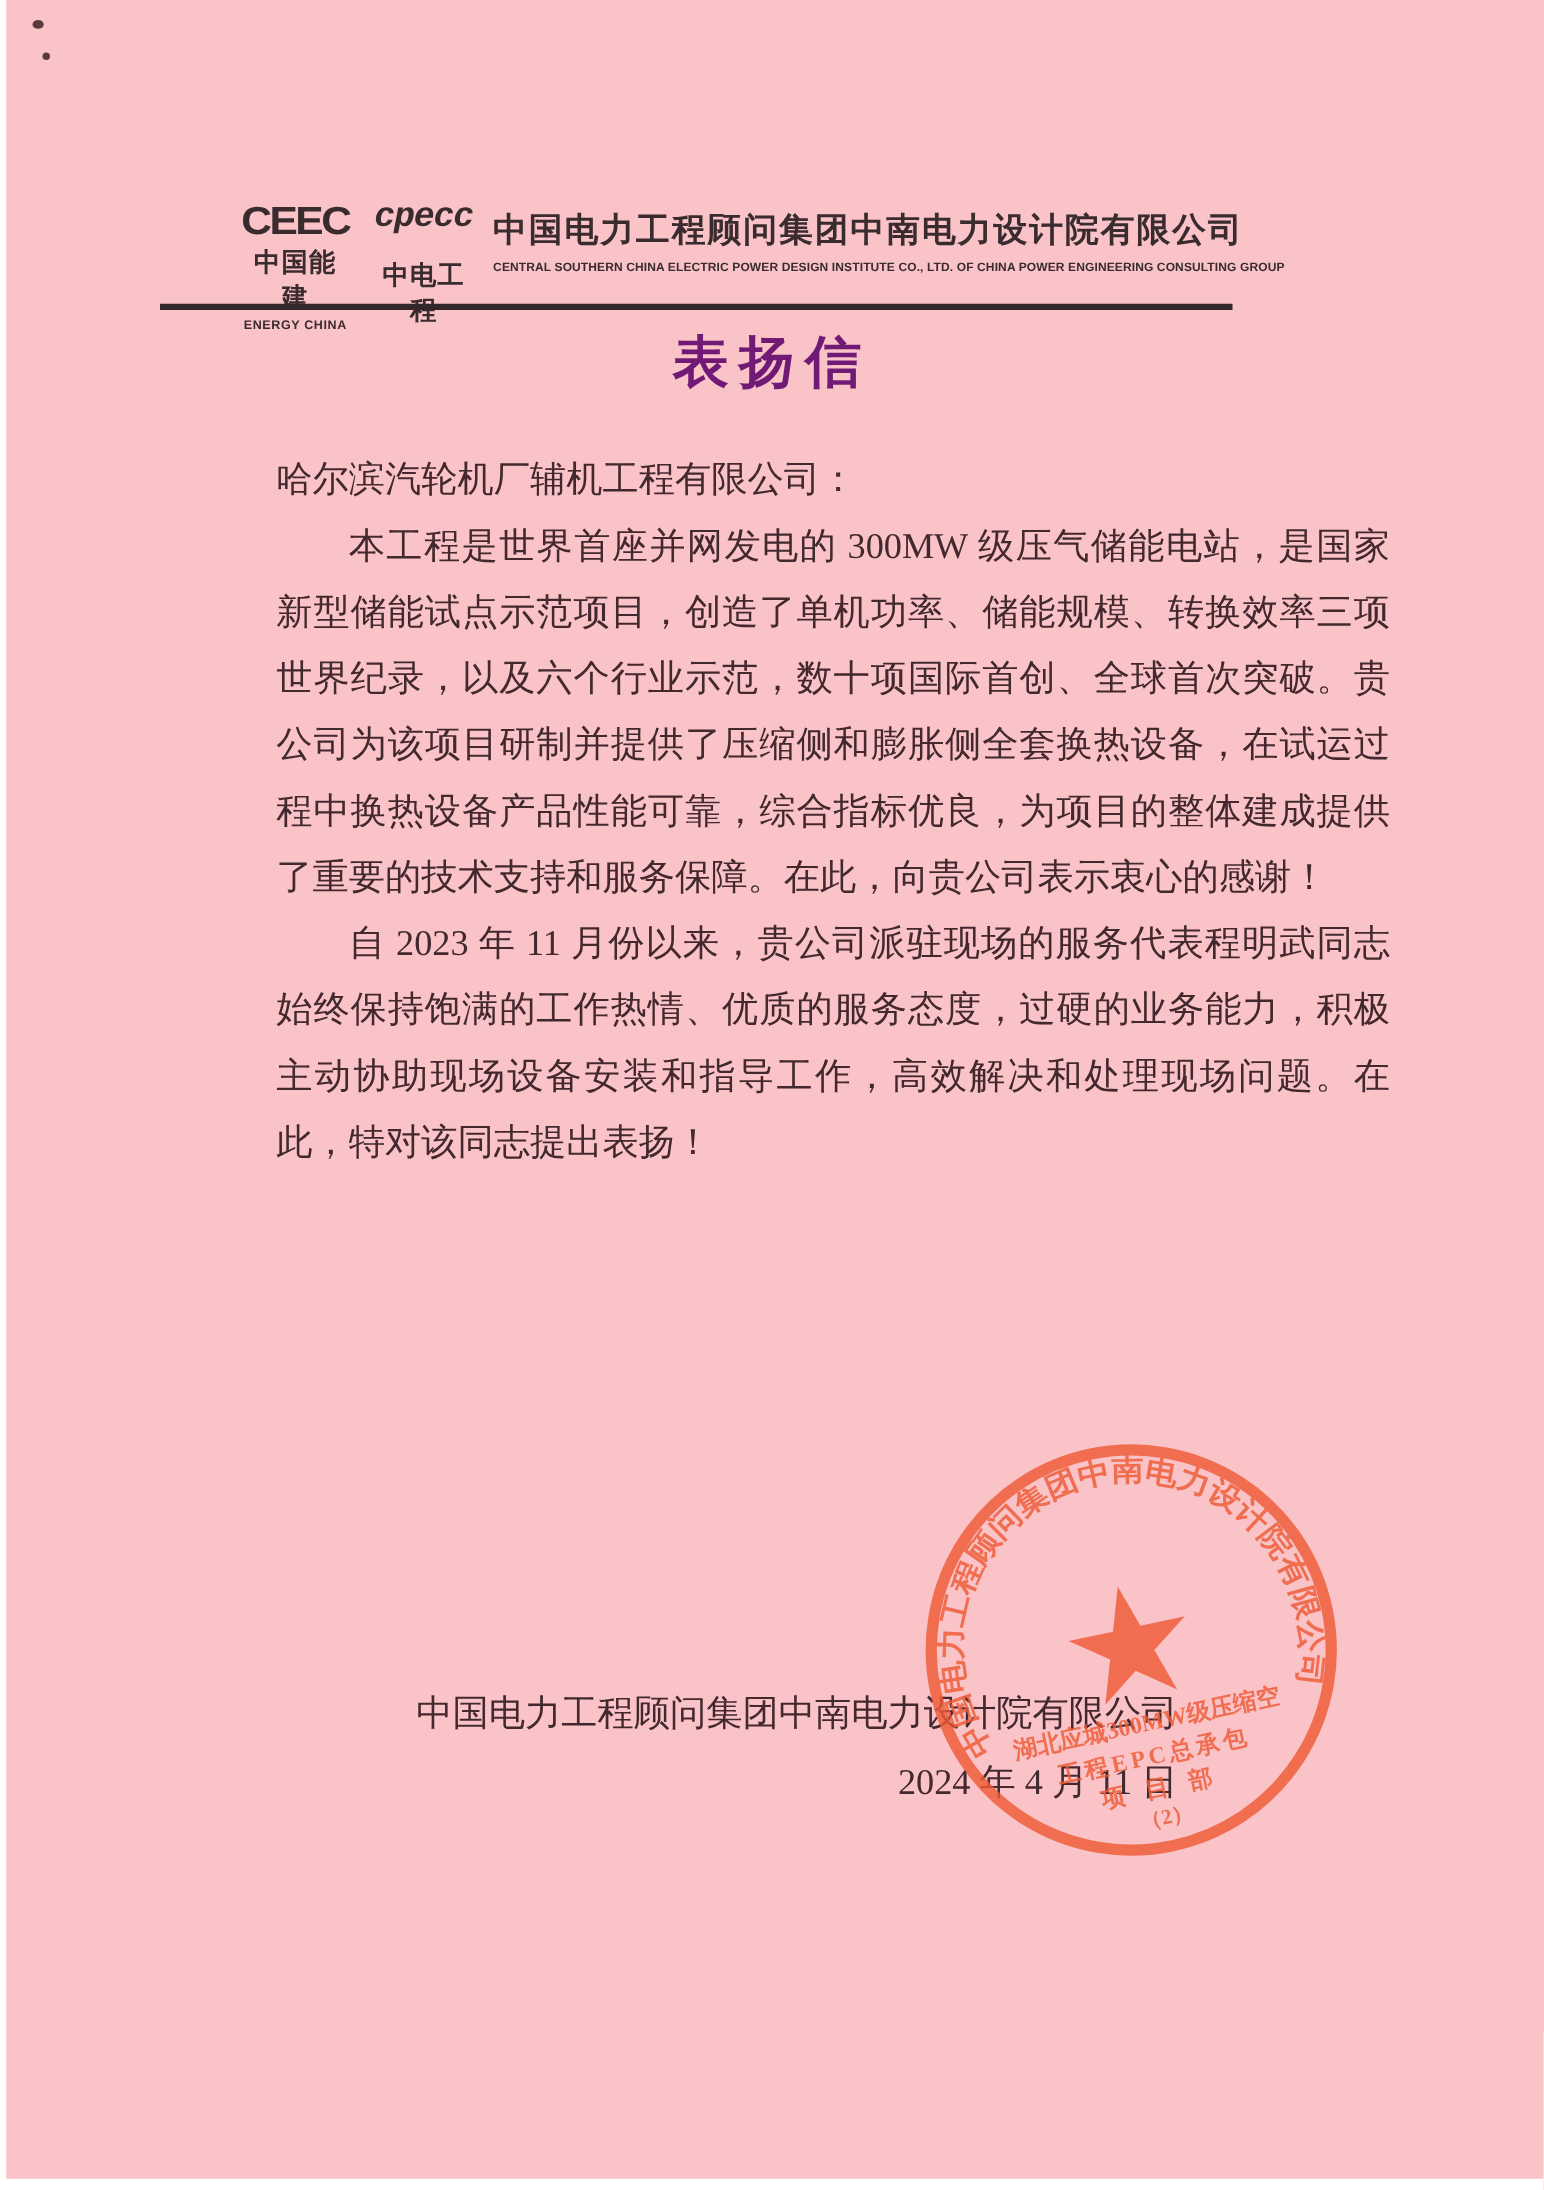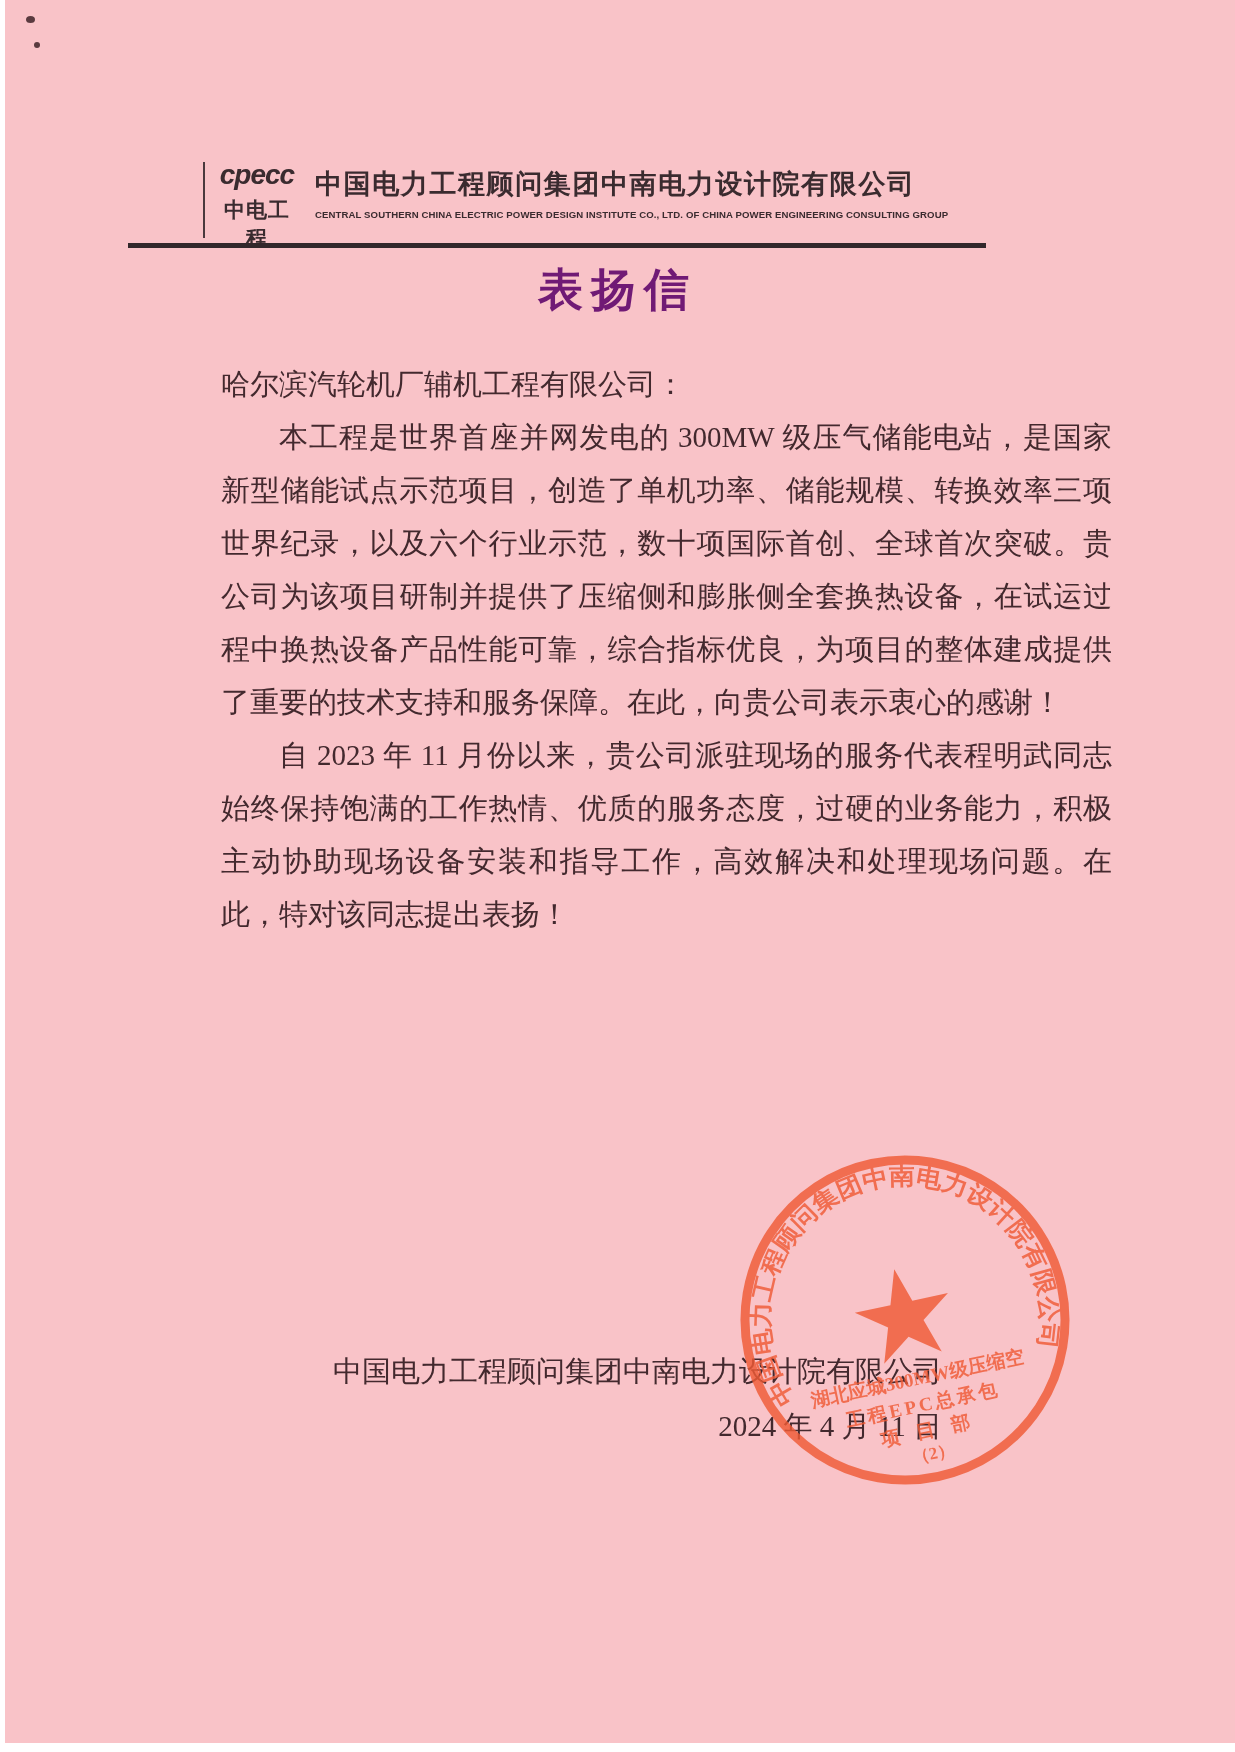--- a/index.html
+++ b/index.html
@@ -27,26 +27,26 @@
     color:#3a2b2f;
   }
   .logo-ceec { width:96px; text-align:center; }
   .ceec-glyph {
     display:block; font-weight:900; font-size:34px; letter-spacing:-2px;
     transform:scaleY(0.92); line-height:34px;
   }
   .ceec-cn { display:block; font-size:21px; font-weight:700; letter-spacing:1px; margin-top:2px; }
   .ceec-en { display:block; font-size:10px; font-weight:700; letter-spacing:0.5px; margin-top:3px; }
   .logo-divider { width:2px; height:76px; background:#4a393d; margin:2px 10px 0 10px; }
-  .logo-cpecc { width:84px; text-align:center; }
+  .logo-cpecc { width:84px; text-align:center;font-family:Liberation Mono, monospace; }
   .cpecc-glyph {
     display:block; font-weight:900; font-style:italic; font-size:28px;
     letter-spacing:-1px; line-height:30px;
   }
-  .cpecc-cn { display:block; font-size:21px; font-weight:700; letter-spacing:1px; margin-top:6px; }
+  .cpecc-cn { display:block; font-size:21px; font-weight:700; letter-spacing:1px; margin-top:16px; }
   .company-block { margin-left:16px; padding-top:6px; width:600px; }
   .company-cn {
     display:block; font-size:27px; font-weight:700; letter-spacing:1.6px;
     white-space:nowrap; color:#3a2b2f;
   }
   .company-en {
     display:block; font-size:9.6px; font-weight:700; letter-spacing:0.1px;
     margin-top:7px; white-space:nowrap; color:#3a2b2f;
   }
   .header-rule {
@@ -86,20 +86,25 @@
 <body>
 
 <div class="page">
 
   <div class="edge-left"></div>
   <div class="edge-bottom"></div>
   <div class="speck speck1"></div>
   <div class="speck speck2"></div>
 
   <div class="header">
+    <div class="logo-ceec">
+      <span class="ceec-glyph">CEEC</span>
+      <span class="ceec-cn">中国能建</span>
+      <span class="ceec-en">ENERGY CHINA</span>
+    </div>
     <div class="logo-divider"></div>
     <div class="logo-cpecc">
       <span class="cpecc-glyph">cpecc</span>
       <span class="cpecc-cn">中电工程</span>
     </div>
     <div class="company-block">
       <span class="company-cn">中国电力工程顾问集团中南电力设计院有限公司</span>
       <span class="company-en">CENTRAL SOUTHERN CHINA ELECTRIC POWER DESIGN INSTITUTE CO., LTD. OF CHINA POWER ENGINEERING CONSULTING GROUP</span>
     </div>
   </div>

